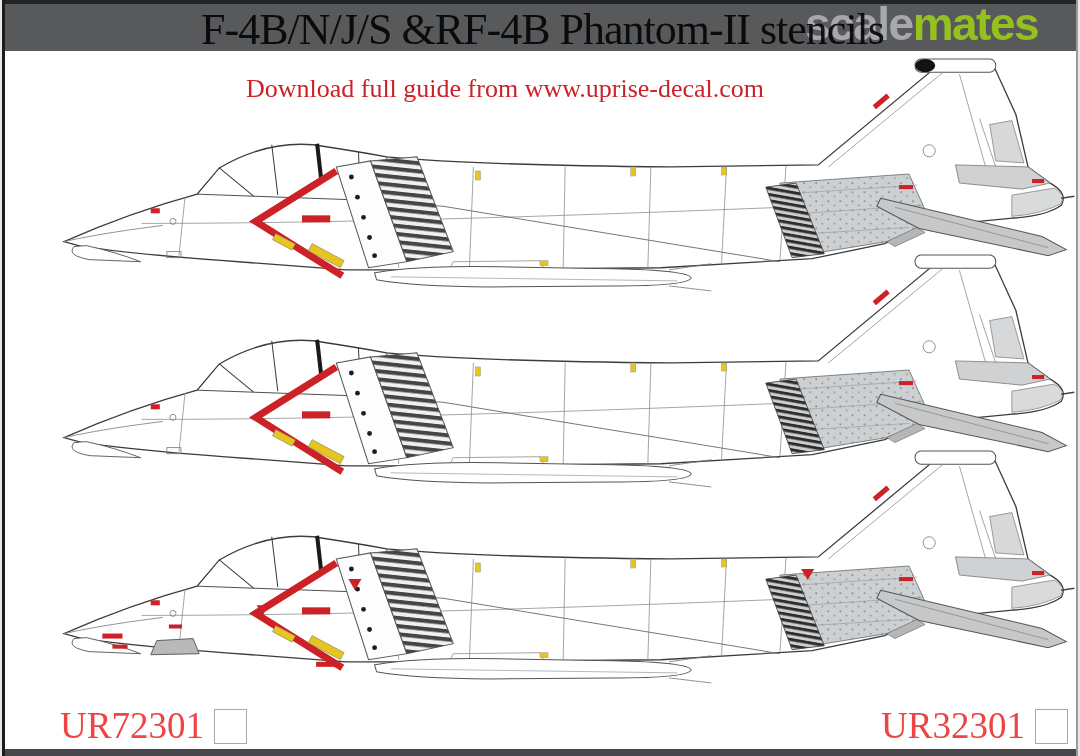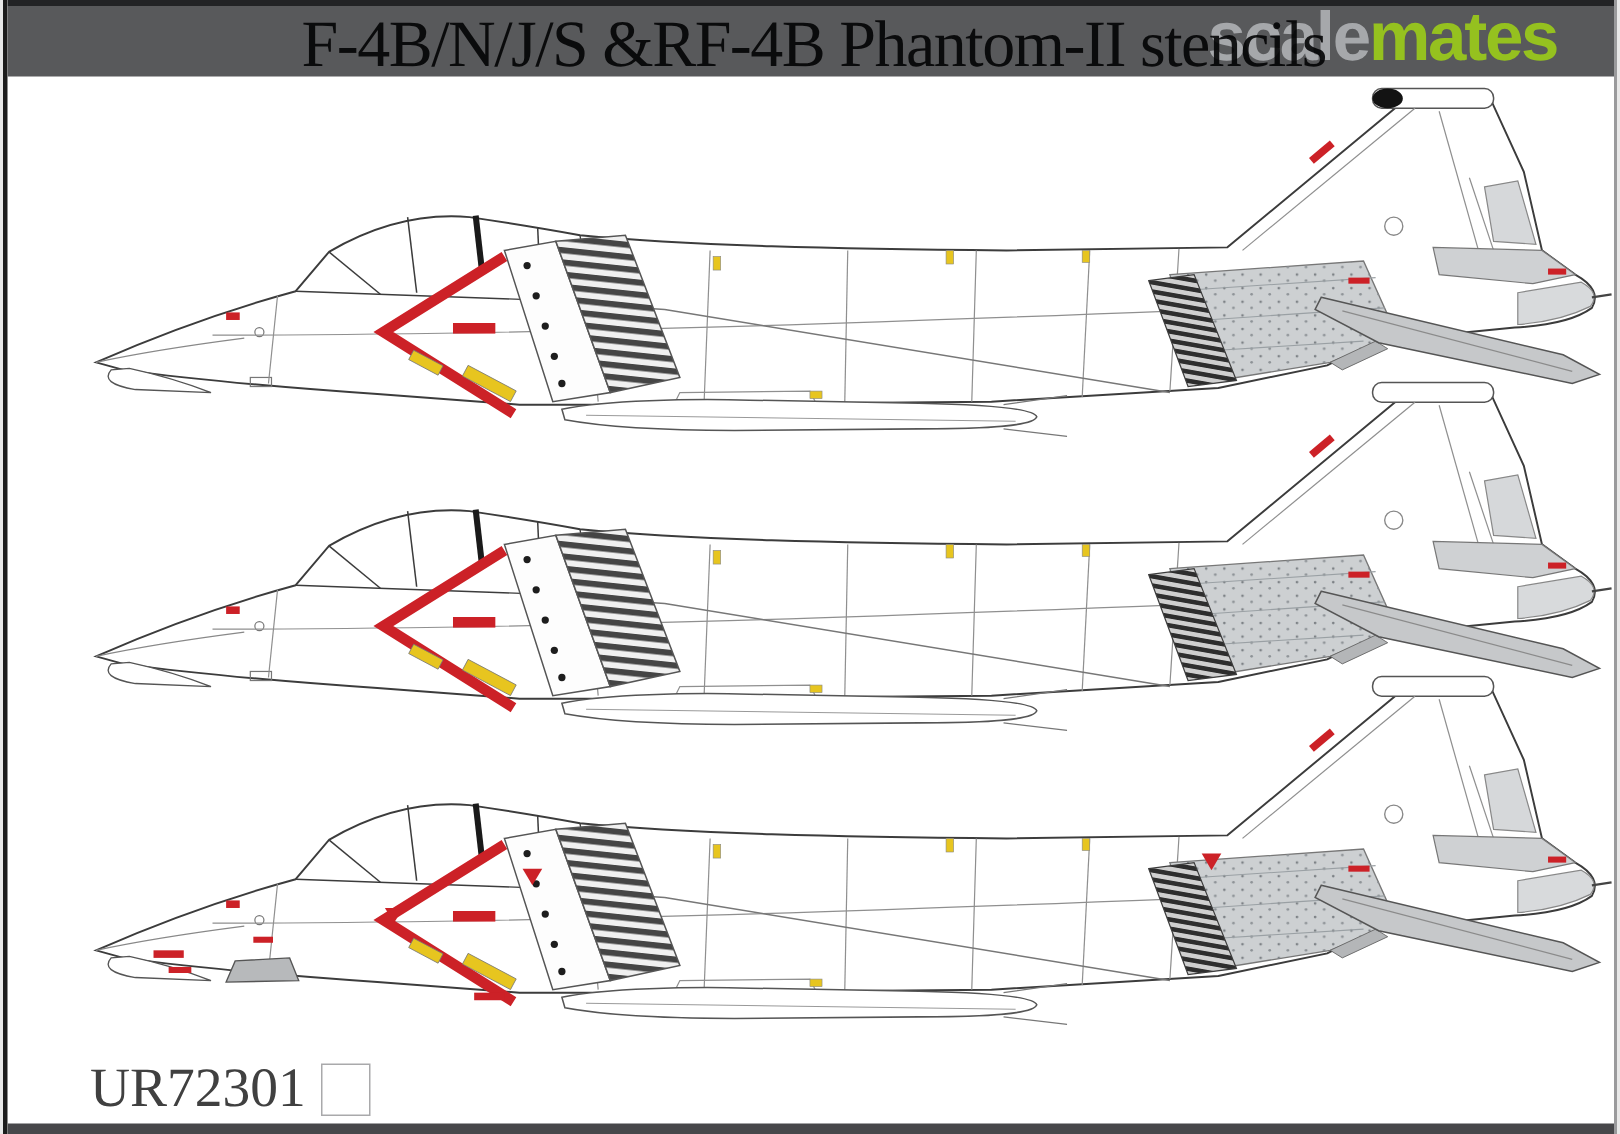--- a/index.html
+++ b/index.html
@@ -28,41 +28,42 @@
   .subtitle{
     position:absolute;top:74px;left:0;width:1000px;text-align:center;
     font-size:26px;color:#cb2229;z-index:3;
   }
   .plane{position:absolute;left:10px;width:1060px;height:242px;z-index:0;}
   .plane-1{top:54px;}
   .plane-2{top:250px;}
   .plane-3{top:446px;}
   .footer{position:absolute;top:698px;left:0;width:1080px;height:52px;z-index:2;}
   .code-item{position:absolute;top:6px;display:flex;align-items:center;gap:10px;}
-  .code-item .code{font-size:37px;color:#404040;letter-spacing:0px;}
+  .code-item .code{font-size:37px;color:#ef4444;letter-spacing:0px;}
   .code-item .box{
     width:31px;height:33px;border:1.5px solid #a9a9ab;background:#fff;
     margin-top:2px;
   }
   .ci-1{left:55px;} .ci-2{left:463px;} .ci-3{left:876px;}
   .bottom-bar{position:absolute;bottom:0;left:0;right:0;height:7px;background:#47474a;z-index:4;}
 </style>
 </head>
 <body>
 
 <div class="sheet">
 
   <div class="top-strip"></div>
   <div class="gray-band"></div>
 
   <div class="logo">
     <span class="p1">scale</span><span class="p2">mates</span>
   </div>
 
   <div class="title">F-4B/N/J/S &amp;RF-4B Phantom-II stencils</div>
+  <div class="subtitle">Download full guide from www.uprise-decal.com</div>
 
   <svg width="0" height="0" style="position:absolute" aria-hidden="true">
     <defs>
       <pattern id="rampHatch" patternUnits="userSpaceOnUse" width="8" height="8" patternTransform="rotate(6)">
         <rect width="8" height="8" fill="#f0f0f0"></rect>
         <rect width="8" height="4" fill="#454545"></rect>
       </pattern>
       <pattern id="darkHatch" patternUnits="userSpaceOnUse" width="6" height="6" patternTransform="rotate(10)">
         <rect width="6" height="6" fill="#cfcfcf"></rect>
         <rect width="6" height="3" fill="#2e2e2e"></rect>
@@ -183,16 +184,20 @@
         <path d="M 779 122 l 13 0 l -6.5 11 z"></path>
       </g>
     </g>
   </svg>
 
   <div class="footer">
     <div class="code-item ci-1">
       <span class="code">UR72301</span>
       <span class="box"></span>
     </div>
+    <div class="code-item ci-3">
+      <span class="code">UR32301</span>
+      <span class="box"></span>
+    </div>
   </div>
 
   <div class="bottom-bar"></div>
 </div>
 
 </body></html>

